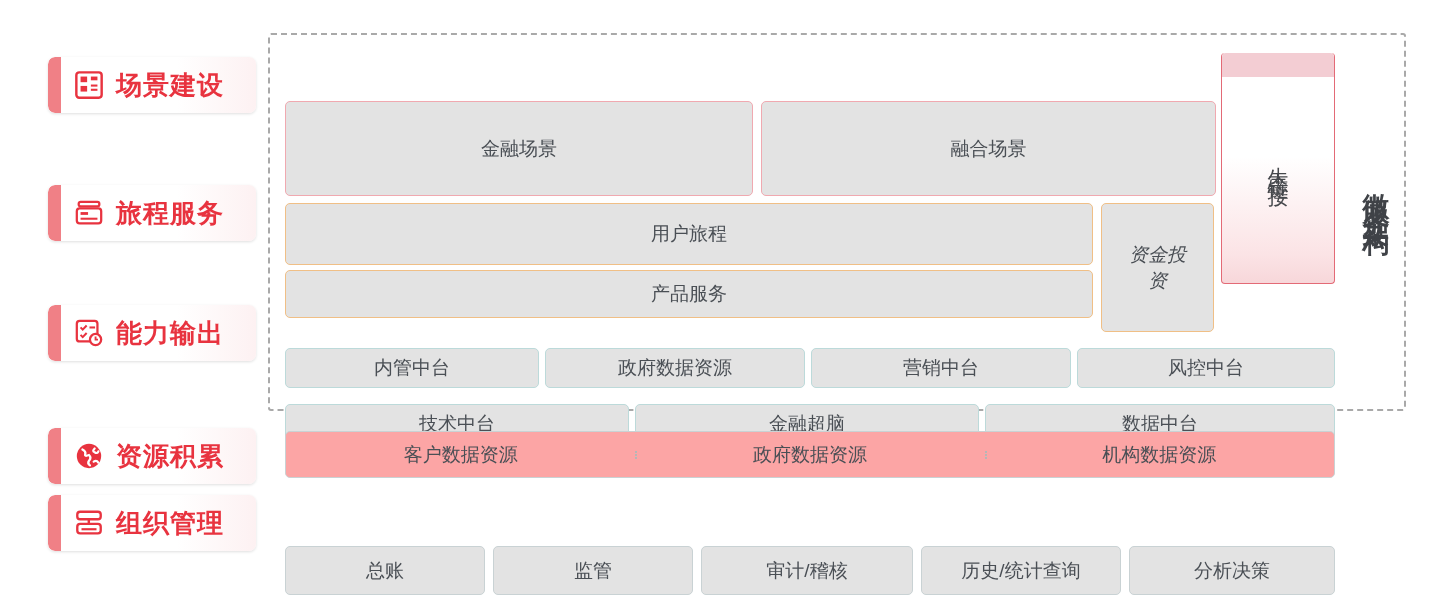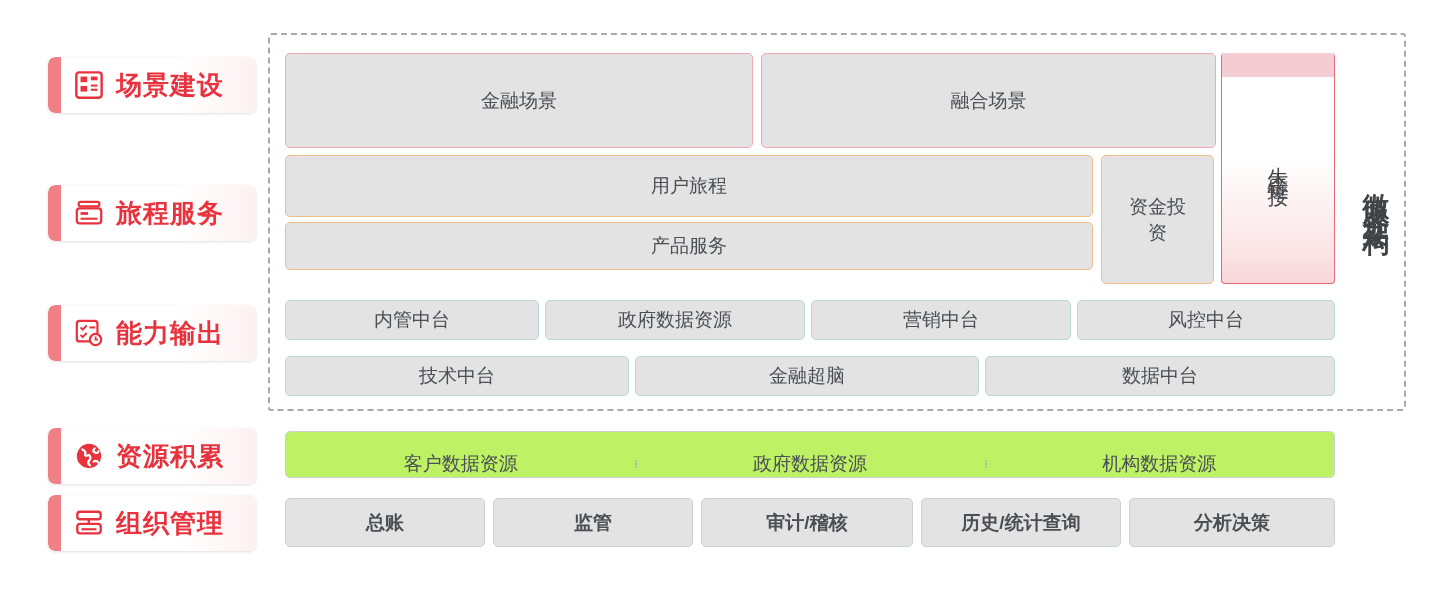--- a/index.html
+++ b/index.html
@@ -54,25 +54,26 @@
   .box{
     position:absolute;
     box-sizing:border-box;
     background:#e3e3e3;
     display:flex;align-items:center;justify-content:center;
     font-size:19px;color:#4a4f55;
     border-radius:5px;
     border:1px solid #cfcfcf;
     text-align:center;
     line-height:1.35;
+    margin-top:48px;
   }
   .box.pink{border-color:#f0a9b0;}
   .box.orange{border-color:#f0bf86;}
   .box.teal{border-color:#bcdada;}
-  .box.grey{border-color:#c9d2d4;font-weight:bold;}
+  .box.grey{border-color:#c9d2d4;}
 
   
   .eco{
     position:absolute;
     box-sizing:border-box;
     border-radius:4px;
     overflow:hidden;
     background:linear-gradient(180deg,#ffffff 0%,#ffffff 45%,#fbe3e5 88%,#f7d7da 100%);
     border:1px solid #e36a76;
     border-top:none;
@@ -98,24 +99,24 @@
     display:flex;align-items:center;justify-content:center;
     writing-mode:vertical-rl;
     font-size:27px;font-weight:bold;color:#3f4247;
     letter-spacing:9px;
   }
 
   
   .strip{
     position:absolute;
     box-sizing:border-box;
-    background:#bef264;
+    background:#fca5a5;
     border:1px solid #c9d2d4;
     border-radius:5px;
-    display:flex;align-items:flex-end;
+    display:flex;align-items:center;
   }
   .strip .cell{
     flex:1 1 0;
     display:flex;align-items:center;justify-content:center;
     font-size:19px;color:#4a4f55;
     position:relative;
   }
   .strip .cell + .cell::before{
     content:"";
     position:absolute;left:0;top:9px;bottom:9px;
@@ -187,21 +188,21 @@
     </svg>
     <span class="txt">组织管理</span>
   </div>
 
   <div class="box pink" style="left:285px;top:53px;width:468px;height:95px">金融场景</div>
   <div class="box pink" style="left:761px;top:53px;width:455px;height:95px">融合场景</div>
 
   <div class="box orange" style="left:285px;top:155px;width:808px;height:62px">用户旅程</div>
   <div class="box orange" style="left:285px;top:222px;width:808px;height:48px">产品服务</div>
   <div class="box orange" style="left:1101px;top:155px;width:113px;height:129px">
-    <span style="display:inline-block;width:3.2em;">资金投资</span>
+    <span style="display:inline-block;width:3.2em;font-style:italic;">资金投资</span>
   </div>
 
   <div class="eco" style="left:1221px;top:53px;width:114px;height:231px">
     <span class="eco-cap"></span>
     <span class="eco-txt">生态链接</span>
   </div>
 
   <div class="vcaption" style="left:1352px;top:48px;width:48px;height:290px">微服务架构</div>
 
   <div class="box teal" style="left:285px;top:300px;width:254px;height:40px">内管中台</div>

